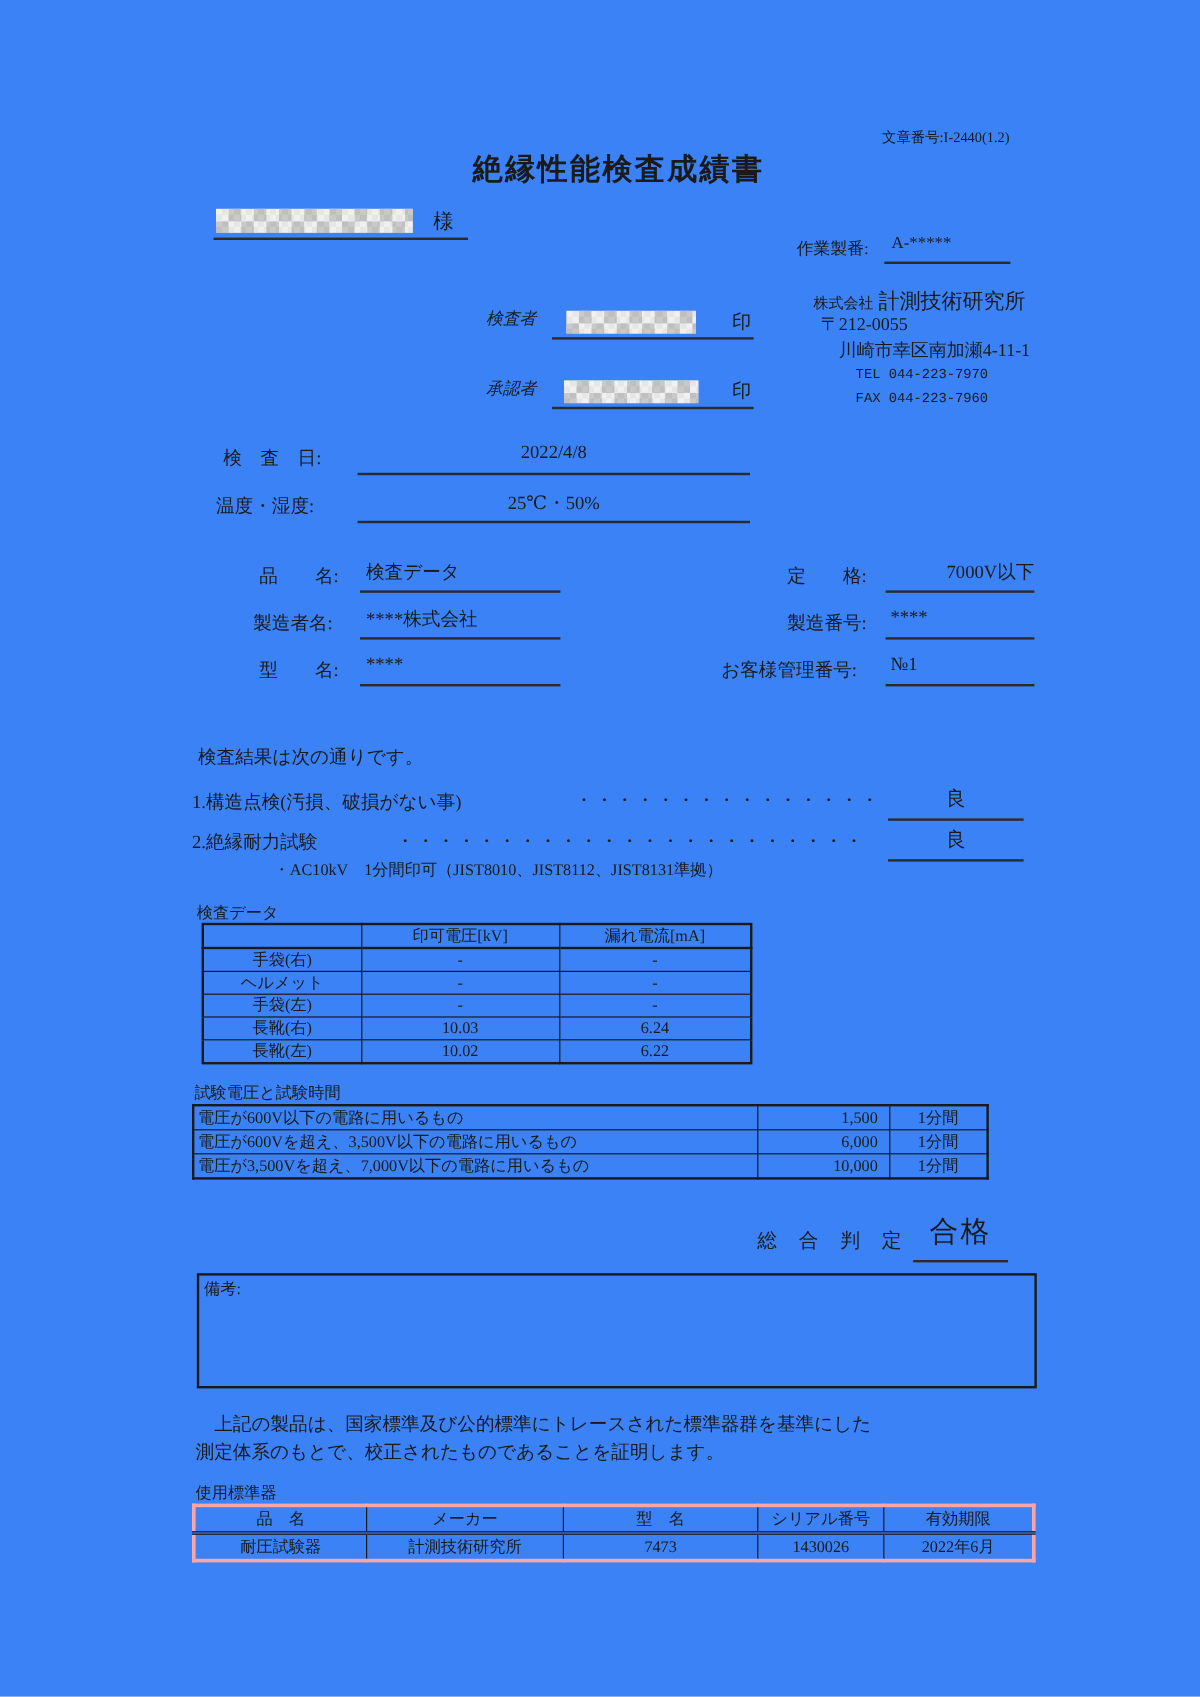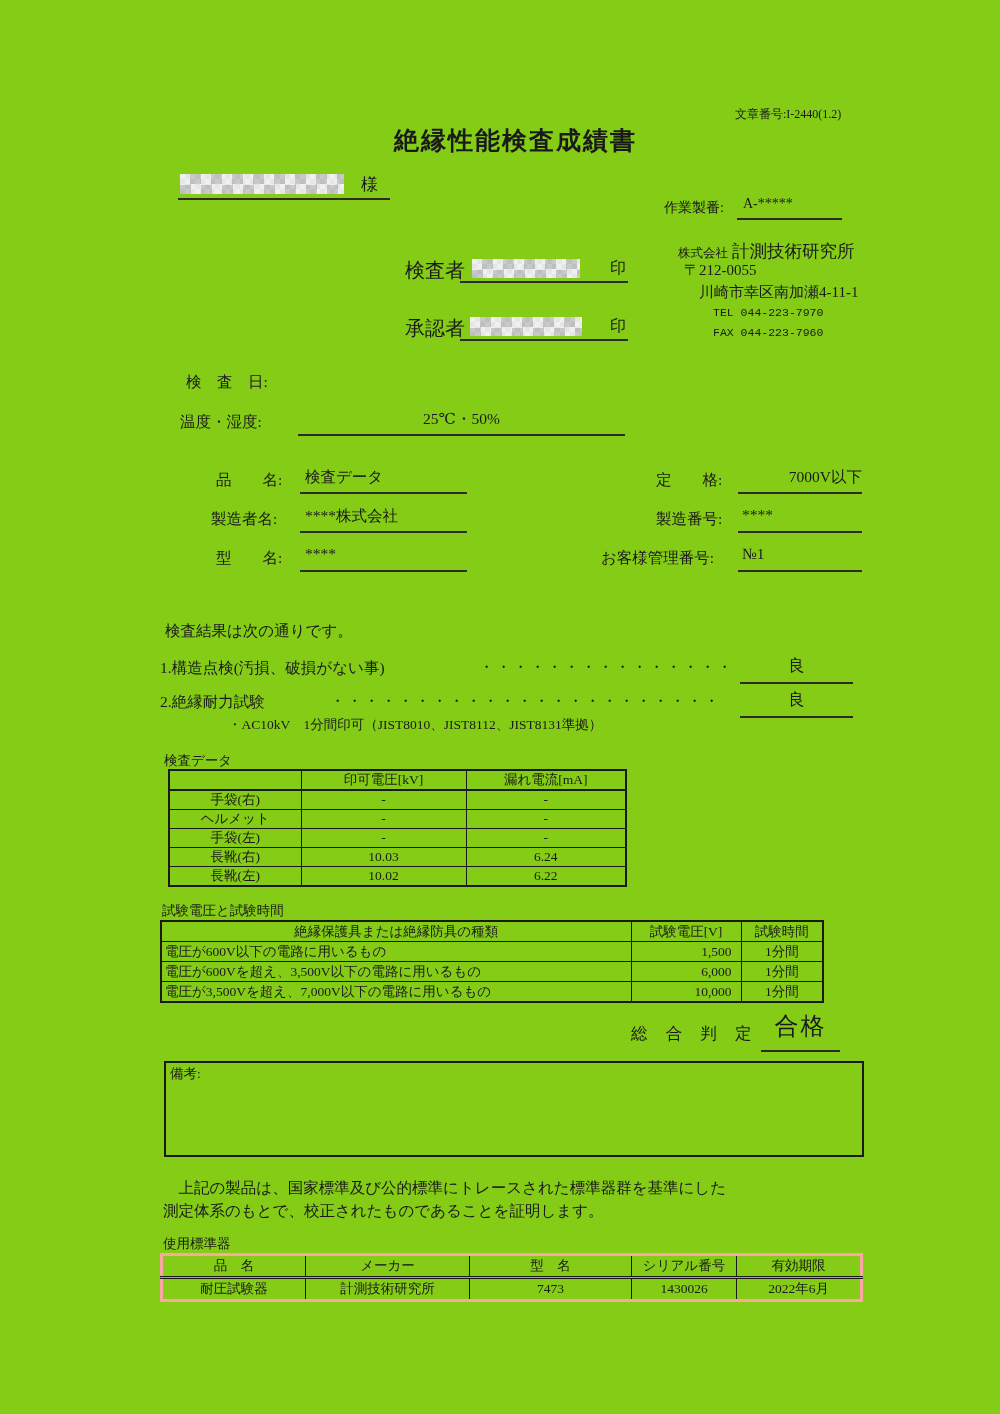--- a/index.html
+++ b/index.html
@@ -1,36 +1,36 @@
 <!DOCTYPE html>
 <html lang="ja"><head>
 <meta charset="utf-8">
 <style>
   html,body{margin:0;padding:0;background:#fff;}
   #page{
-    position:relative;width:1000px;height:1414px;background:#84cc16;
+    position:relative;width:1000px;height:1414px;background:#3b82f6;
     font-family:"Liberation Serif","DejaVu Serif",serif;color:#1a1a1a;
     overflow:hidden;
   }
   .abs{position:absolute;white-space:nowrap;}
   .u2{border-bottom:2px solid #2b2b2b;}
   .mosaic{
     position:absolute;
     background:
       repeating-conic-gradient(rgba(175,175,175,.6) 0% 25%, rgba(240,240,240,.6) 0% 50%),
       repeating-conic-gradient(#d8d8d8 0% 25%, #f1f1f1 0% 50%);
     background-size:21px 21px, 10px 10px;
   }
   .doc-number{left:735px;top:106px;font-size:12px;}
   .title{left:394px;top:124px;font-size:25px;letter-spacing:2px;font-weight:600;}
   .cust-line{left:178px;top:171px;width:212px;height:27px;}
   .cust-suffix{position:absolute;right:12px;top:2px;font-size:17px;}
   .work-label{left:664px;top:199px;font-size:14px;}
   .work-val{left:737px;top:196px;width:99px;height:22px;font-size:14px;padding-left:6px;}
-  .sign-label{font-size:20px;}
+  .sign-label{font-size:14px;font-style:italic;}
   .sign-box{width:168px;height:26px;position:absolute;}
   .seal{position:absolute;right:2px;top:3px;font-size:16px;}
   .co-prefix{font-size:12.5px;}
   .co-name{font-size:17.5px;}
   .co-line{font-size:15px;}
   .co-contact{font-size:11.5px;font-family:"Liberation Mono","DejaVu Sans Mono",monospace;}
   .flabel{font-size:15.5px;}
   .fval{font-size:15.5px;}
   .center-val{text-align:center;}
   .intro{font-size:15.5px;}
@@ -92,20 +92,21 @@
   <div class="abs" style="left:678px;top:239px;">
     <span class="co-prefix">株式会社</span>
     <span class="co-name">計測技術研究所</span>
   </div>
   <div class="abs co-line" style="left:684px;top:261px;">〒212-0055</div>
   <div class="abs co-line" style="left:699px;top:283px;">川崎市幸区南加瀬4-11-1</div>
   <div class="abs co-contact" style="left:713px;top:306px;">TEL  044-223-7970</div>
   <div class="abs co-contact" style="left:713px;top:326px;">FAX  044-223-7960</div>
 
   <span class="abs flabel" style="left:186px;top:372px;">検　査　日:</span>
+  <div class="abs fval center-val u2" style="left:298px;top:369px;width:327px;height:25px;">2022/4/8</div>
   <span class="abs flabel" style="left:180px;top:412px;">温度・湿度:</span>
   <div class="abs fval center-val u2" style="left:298px;top:409px;width:327px;height:25px;">25℃・50%</div>
 
   <span class="abs flabel" style="left:216px;top:470px;">品　　名:</span>
   <div class="abs fval u2" style="left:300px;top:467px;width:162px;height:25px;padding-left:5px;">検査データ</div>
   <span class="abs flabel" style="left:656px;top:470px;">定　　格:</span>
   <div class="abs fval u2" style="left:738px;top:467px;width:120px;height:25px;padding-left:4px;text-align:right;">7000V以下</div>
 
   <span class="abs flabel" style="left:211px;top:509px;">製造者名:</span>
   <div class="abs fval u2" style="left:300px;top:506px;width:162px;height:25px;padding-left:5px;">****株式会社</div>
@@ -171,25 +172,20 @@
     </table>
 
   <div class="abs sec-label" style="left:162px;top:902px;">試験電圧と試験時間</div>
   <table id="t2">
     <colgroup>
         <col style="width:470px">
         <col style="width:110px">
         <col style="width:82px">
       </colgroup>
     <tbody>
-        <tr class="hd">
-      <th>絶縁保護具または絶縁防具の種類</th>
-      <th>試験電圧[V]</th>
-      <th>試験時間</th>
-    </tr>
     <tr>
       <td class="c1">電圧が600V以下の電路に用いるもの</td>
       <td class="c2">1,500</td>
       <td class="c3">1分間</td>
     </tr>
     <tr>
       <td class="c1">電圧が600Vを超え、3,500V以下の電路に用いるもの</td>
       <td class="c2">6,000</td>
       <td class="c3">1分間</td>
     </tr>

